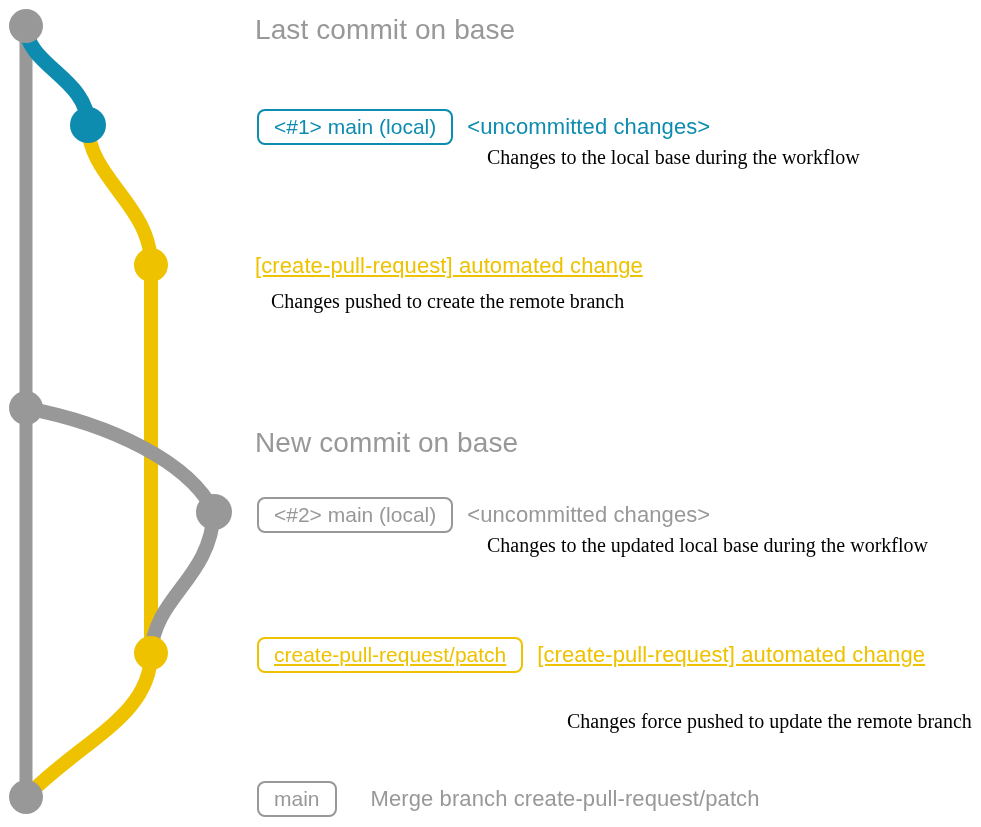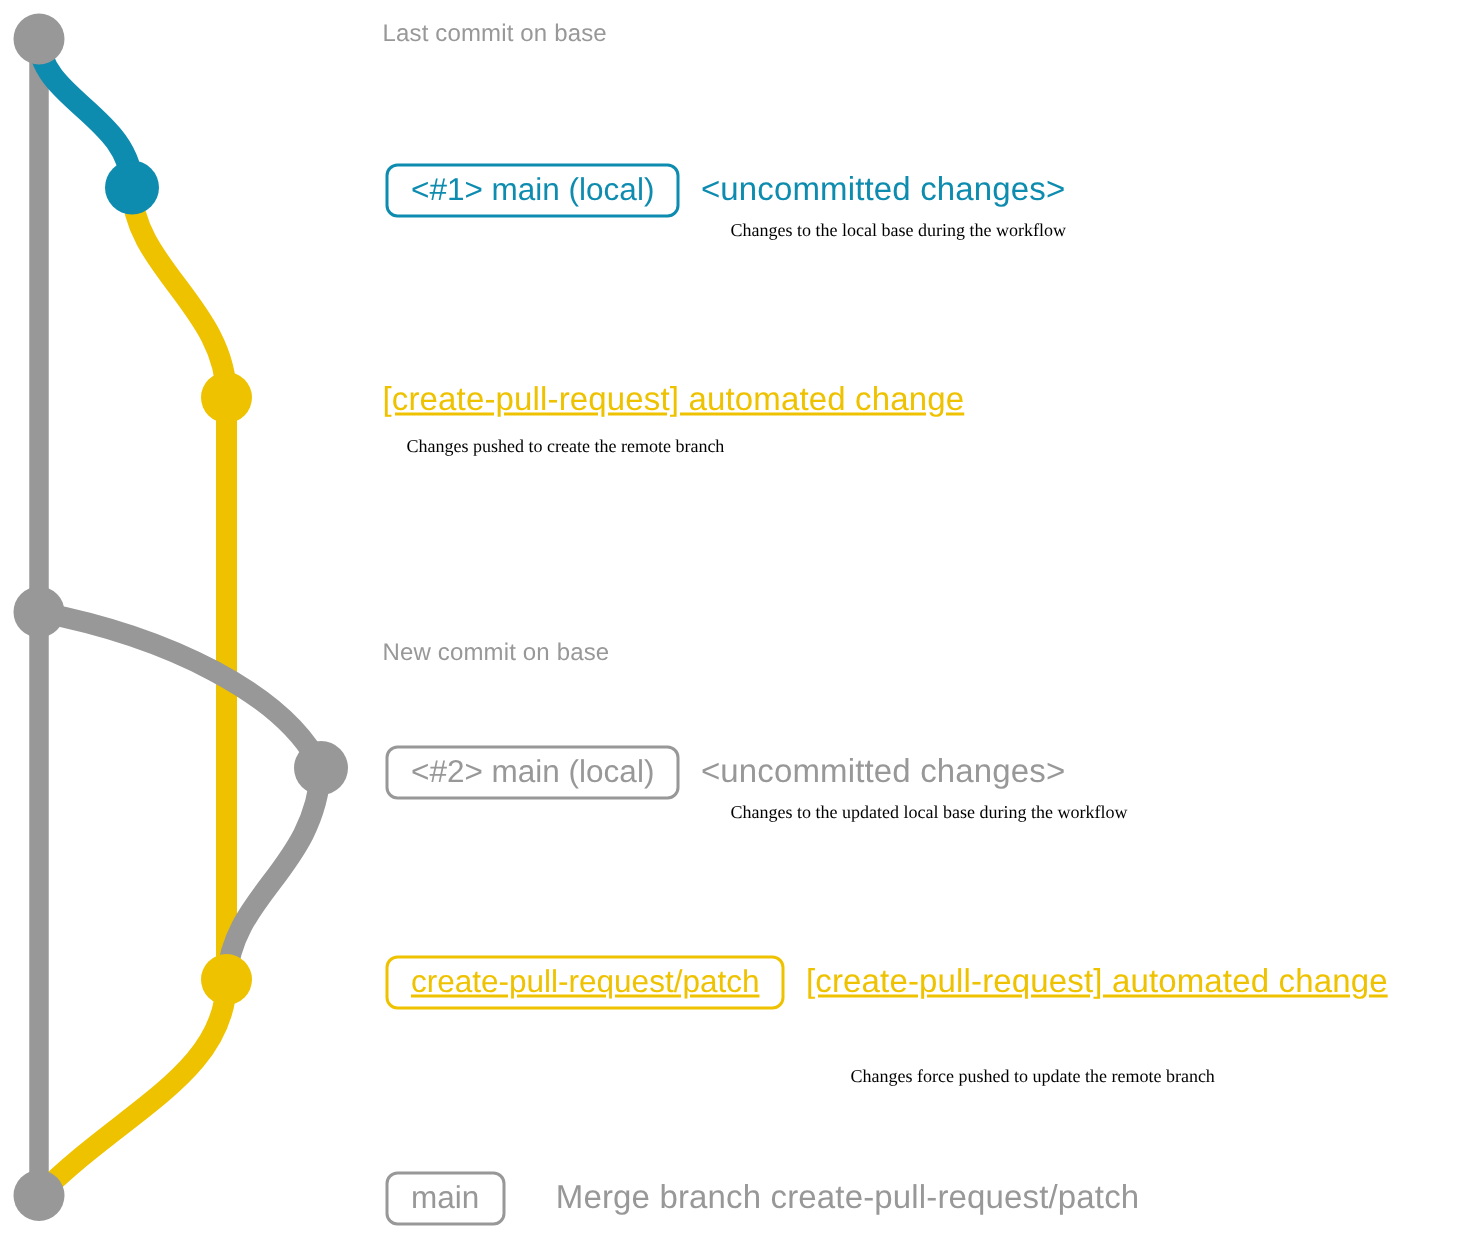--- a/index.html
+++ b/index.html
@@ -29,21 +29,21 @@
   .row {
     position: absolute;
     display: flex;
     align-items: baseline;
     white-space: nowrap;
   }
 
   
   .heading {
     font-family: "Liberation Sans", sans-serif;
-    font-size: 16px;
+    font-size: 28px;
     font-weight: 400;
     letter-spacing: 0.1px;
   }
 
   
   .pill {
     display: inline-block;
     border: 2px solid currentColor;
     border-radius: 8px;
     padding: 5px 15px 6px 15px;
@@ -67,21 +67,21 @@
     letter-spacing: 0.1px;
   }
   .subject.no-pill {
     margin-left: 0;
   }
 
   
   .note {
     position: absolute;
     font-family: "Liberation Serif", serif;
-    font-size: 12px;
+    font-size: 20px;
     font-weight: 400;
     color: #000000;
     white-space: nowrap;
   }
 
   .c-blue   { color: #0d8cb0; }
   .c-yellow { color: #efc200; text-decoration: underline; }
   .c-gray   { color: #989898; }
 </style>
 </head>

